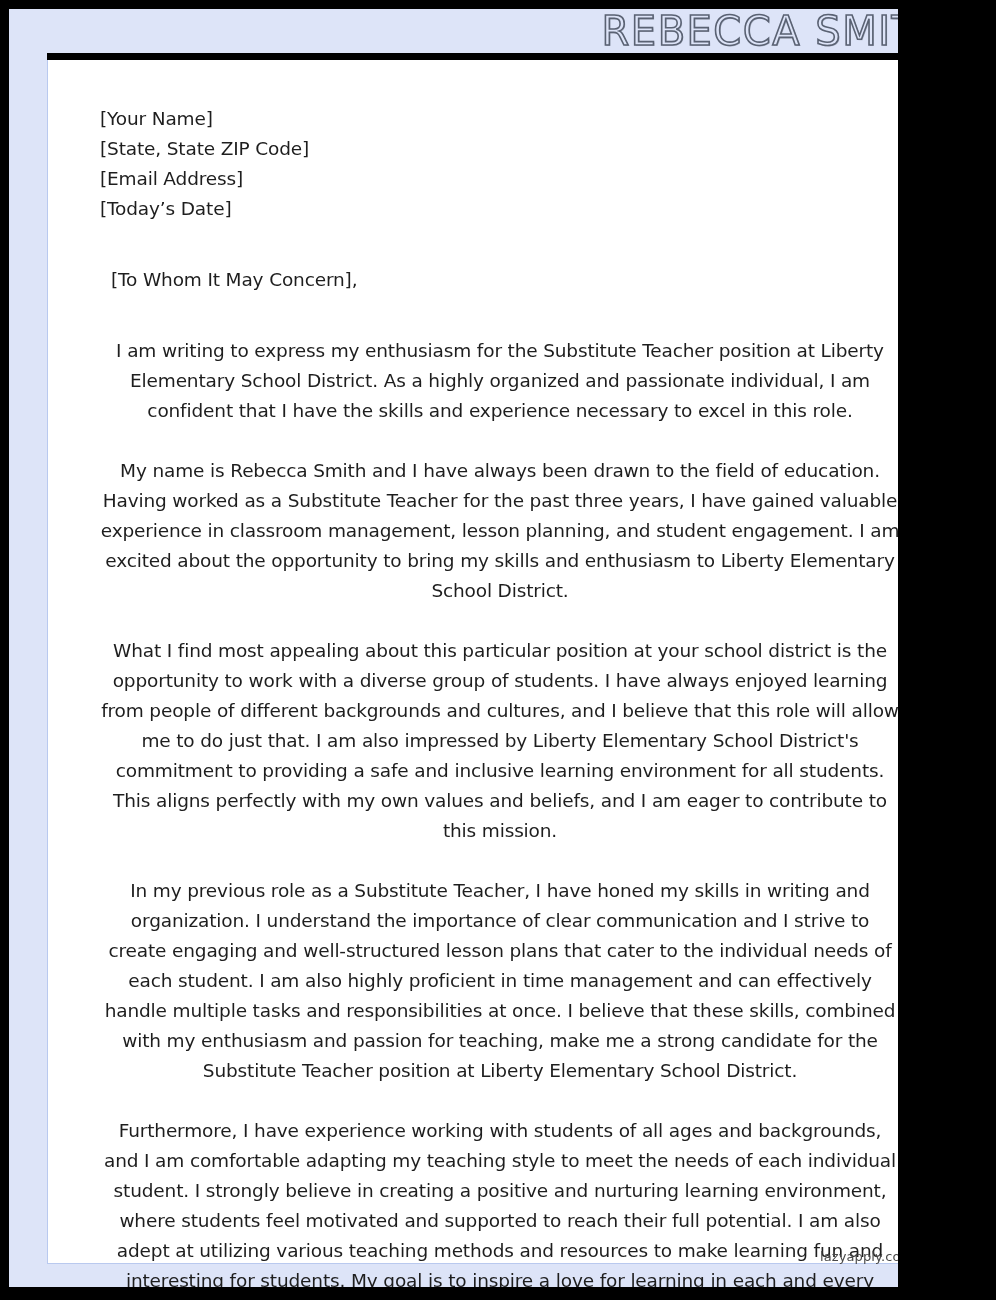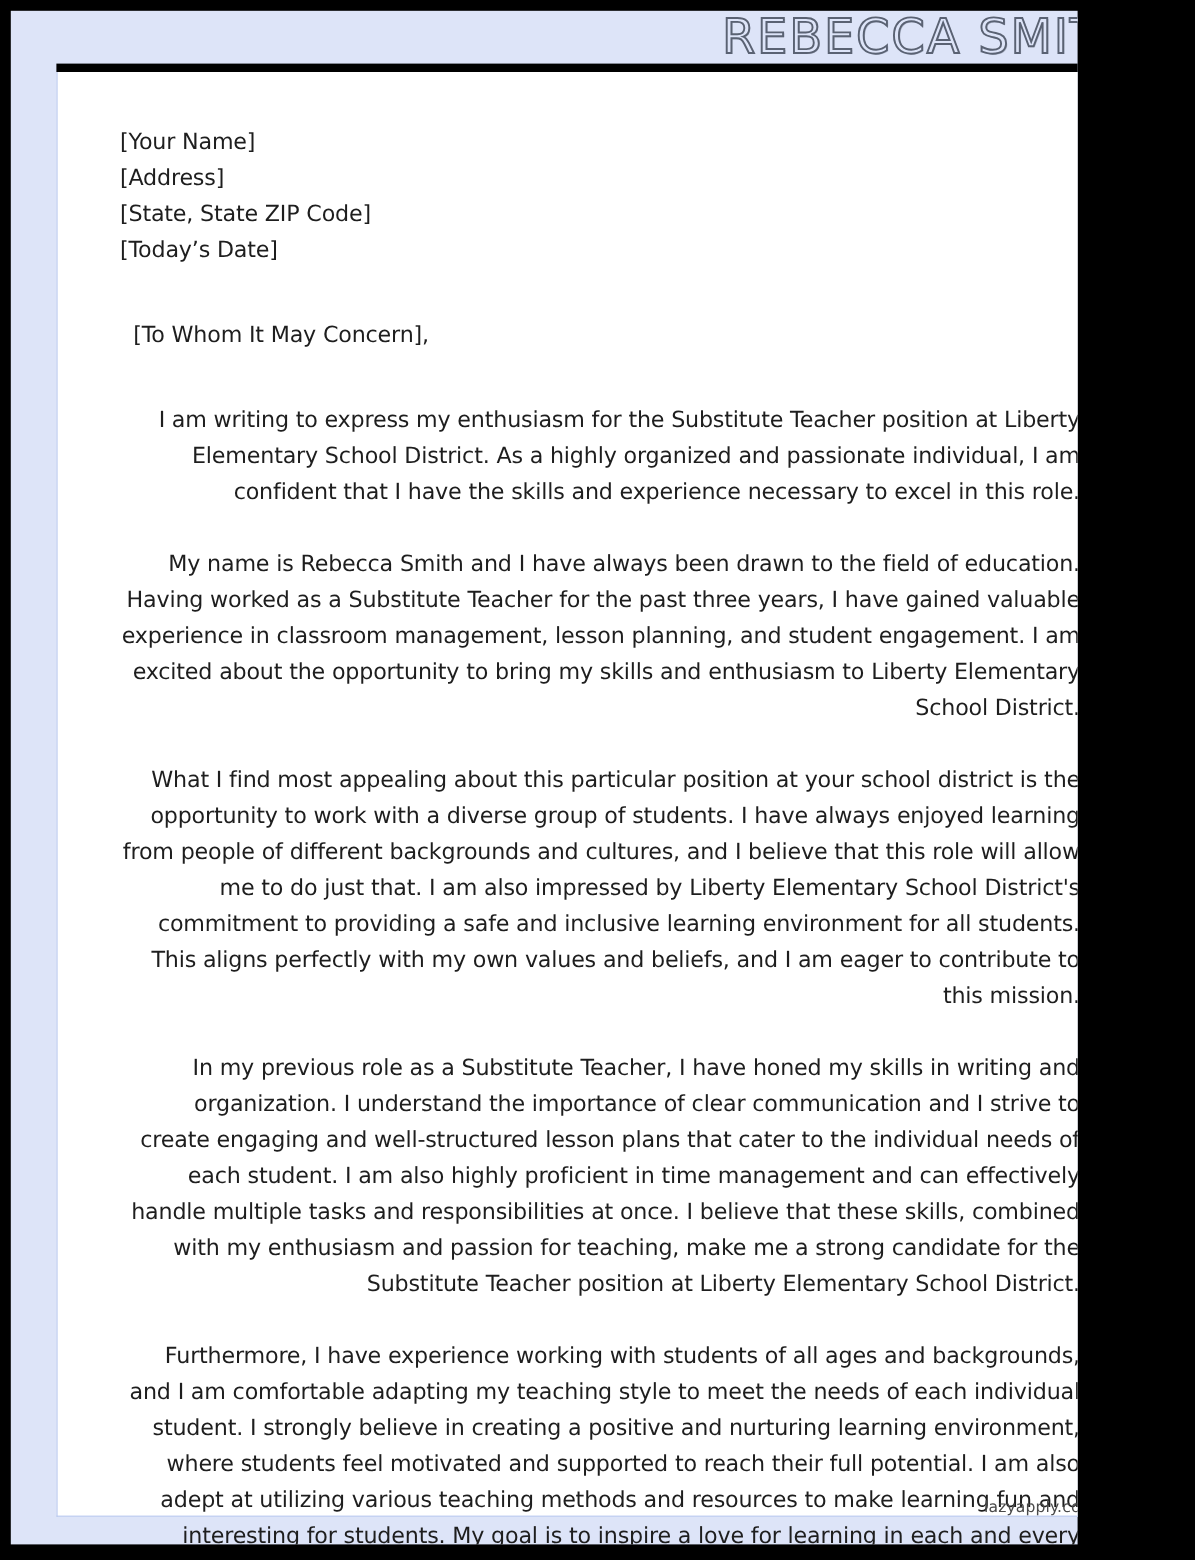--- a/index.html
+++ b/index.html
@@ -112,21 +112,21 @@
   }
 
   .salutation {
     margin: 11px;
     padding-top: 30px;
   }
 
   .para {
     margin: 0;
     padding-top: 30px;
-    text-align: right;
+    text-align: center;
   }
 
   
   #watermark {
     position: absolute;
     left: 811px;
     top: 1240px;
     font-family: "DejaVu Sans", "Liberation Sans", sans-serif;
     font-size: 13px;
     color: #4a4a4a;
@@ -147,22 +147,22 @@
     </div>
 
     <div id="page-top-rule"></div>
 
     <div id="page">
 
       <div id="letter-body">
 
         <div class="addr-block">
           <span class="addr-line">[Your Name]</span>
-          <span class="addr-line">[Address]</span>
           <span class="addr-line">[State, State ZIP Code]</span>
+          <span class="addr-line">[Email Address]</span>
           <span class="addr-line">[Today’s Date]</span>
         </div>
 
         <p class="salutation">[To Whom It May Concern],</p>
 
         <p class="para">I am writing to express my enthusiasm for the Substitute Teacher position at Liberty Elementary School District. As a highly organized and passionate individual, I am confident that I have the skills and experience necessary to excel in this role.</p>
         <p class="para">My name is Rebecca Smith and I have always been drawn to the field of education. Having worked as a Substitute Teacher for the past three years, I have gained valuable experience in classroom management, lesson planning, and student engagement. I am excited about the opportunity to bring my skills and enthusiasm to Liberty Elementary School District.</p>
         <p class="para">What I find most appealing about this particular position at your school district is the opportunity to work with a diverse group of students. I have always enjoyed learning from people of different backgrounds and cultures, and I believe that this role will allow me to do just that. I am also impressed by Liberty Elementary School District's commitment to providing a safe and inclusive learning environment for all students. This aligns perfectly with my own values and beliefs, and I am eager to contribute to this mission.</p>
         <p class="para">In my previous role as a Substitute Teacher, I have honed my skills in writing and organization. I understand the importance of clear communication and I strive to create engaging and well-structured lesson plans that cater to the individual needs of each student. I am also highly proficient in time management and can effectively handle multiple tasks and responsibilities at once. I believe that these skills, combined with my enthusiasm and passion for teaching, make me a strong candidate for the Substitute Teacher position at Liberty Elementary School District.</p>
         <p class="para">Furthermore, I have experience working with students of all ages and backgrounds, and I am comfortable adapting my teaching style to meet the needs of each individual student. I strongly believe in creating a positive and nurturing learning environment, where students feel motivated and supported to reach their full potential. I am also adept at utilizing various teaching methods and resources to make learning fun and interesting for students. My goal is to inspire a love for learning in each and every student that I work</p>

